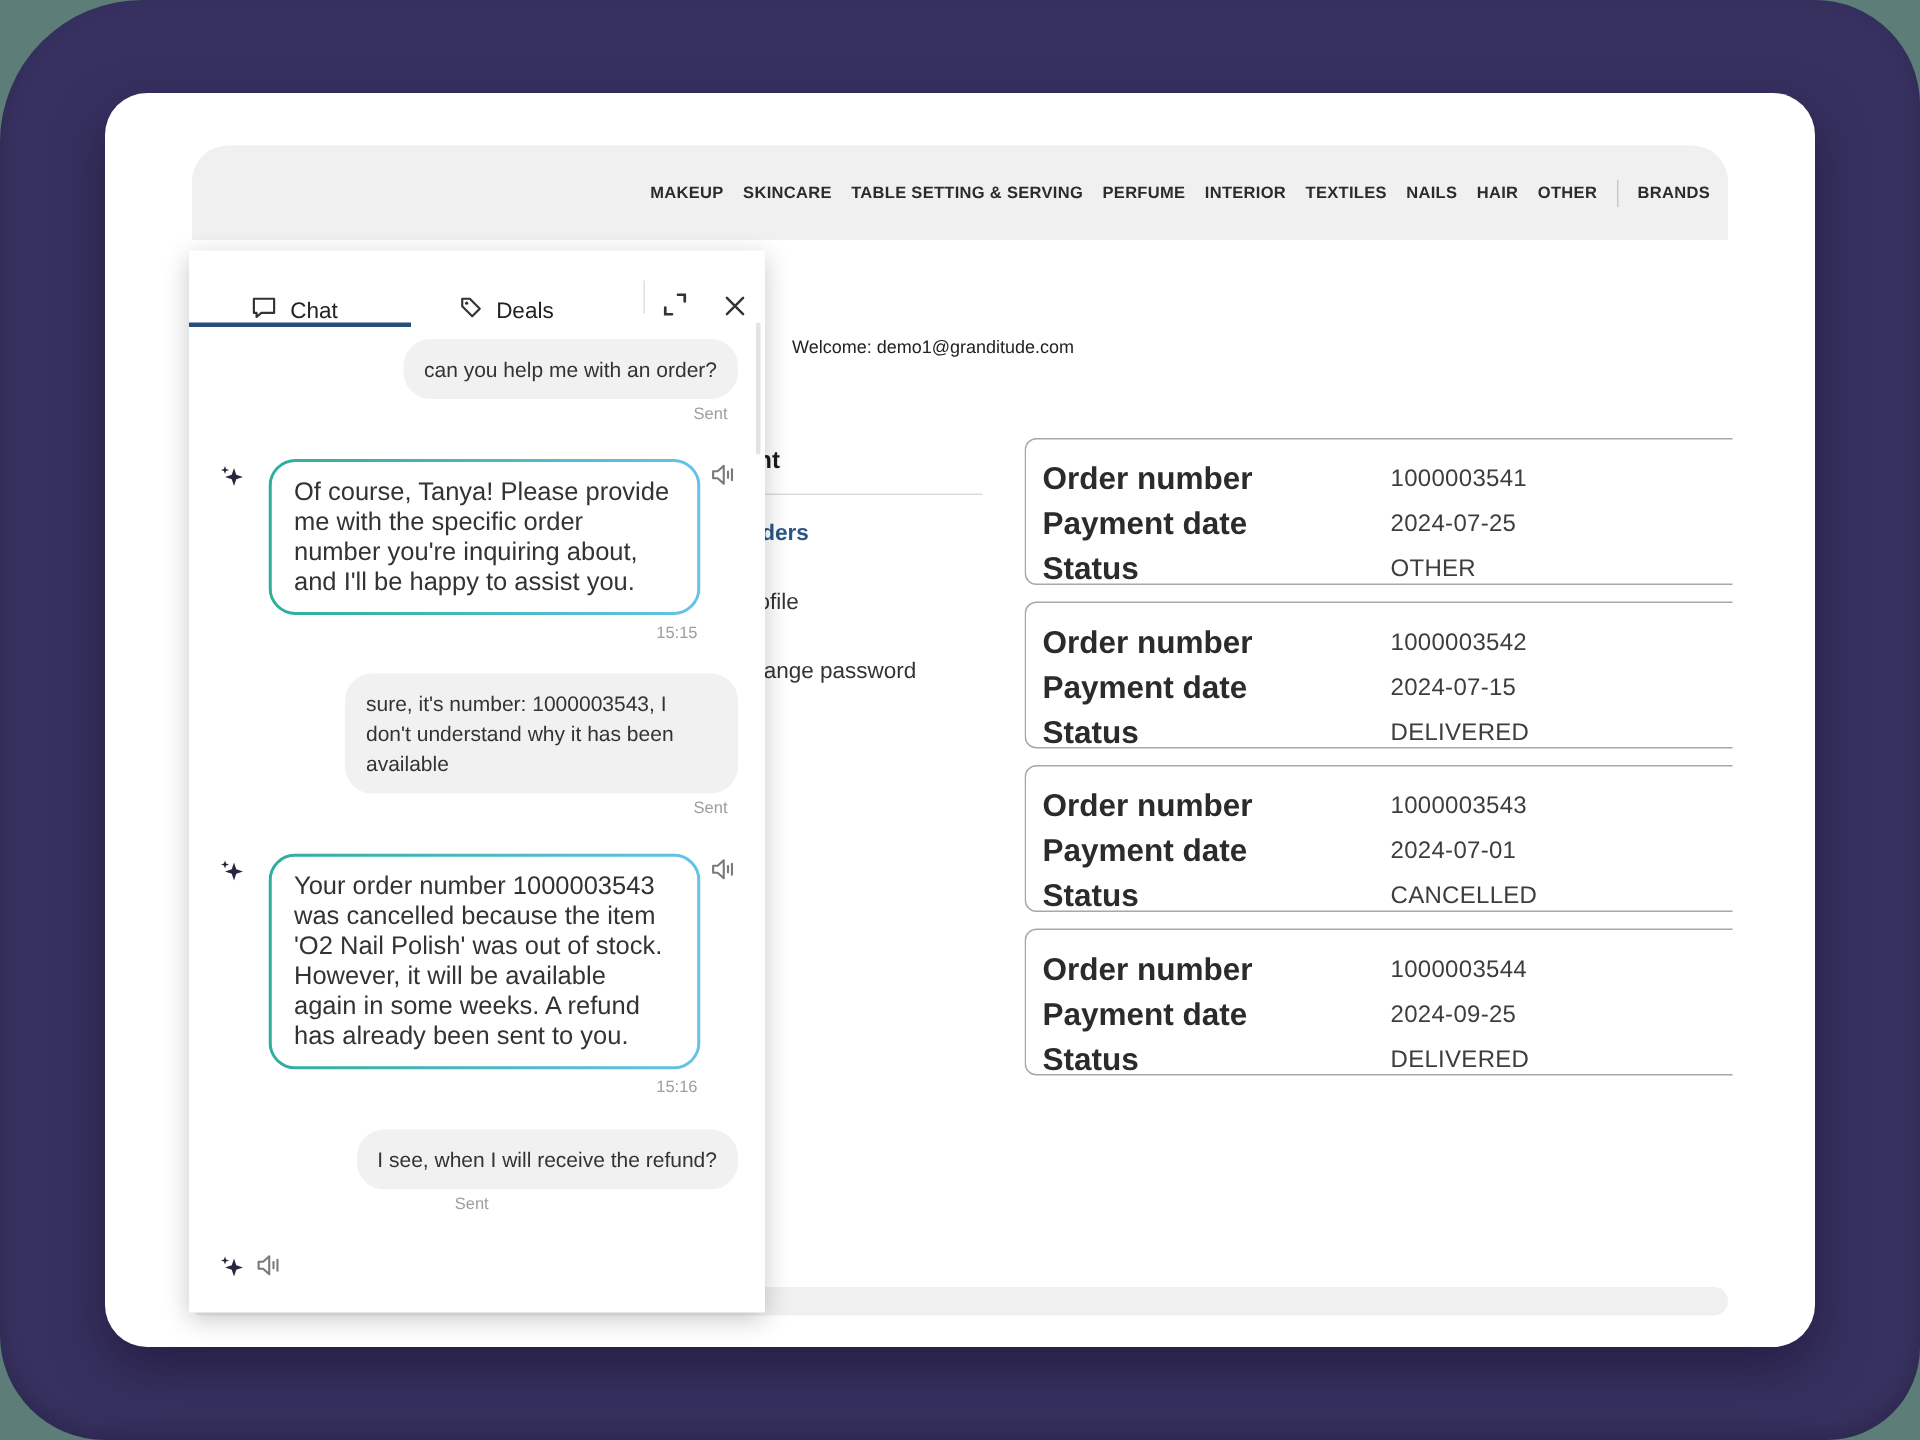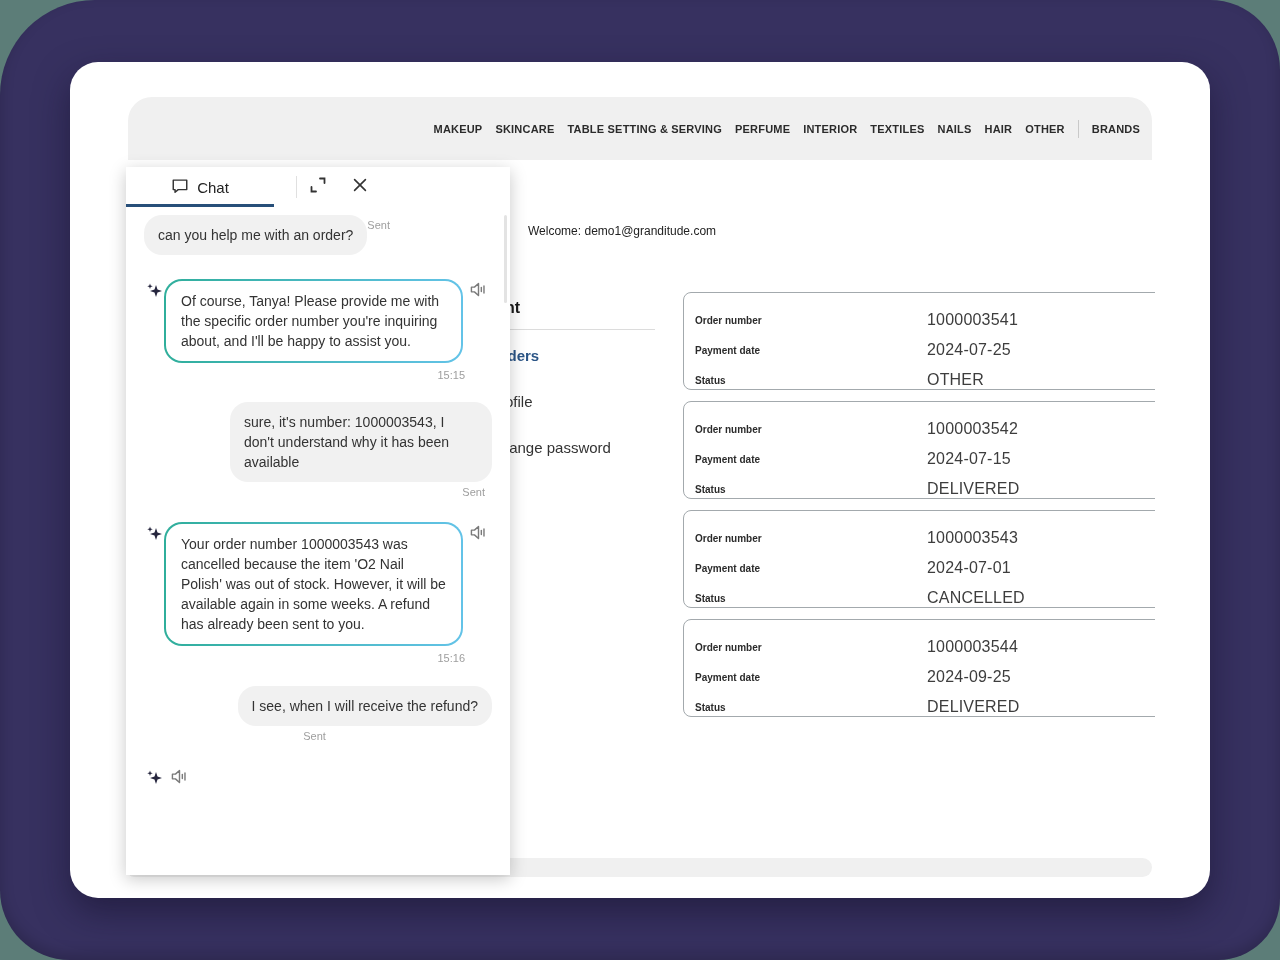--- a/index.html
+++ b/index.html
@@ -25,49 +25,49 @@
   .account-divider { position:absolute; left:362px; top:267px; width:223px; height:1px; background:#dcdcdc; }
   .menu-item { position:absolute; left:420px; font-size:15px; color:#333; cursor:pointer; line-height:20px; }
   .menu-item.active { color:#2b5586; font-weight:700; }
   #mi-orders { top:284px; } #mi-profile { top:330px; } #mi-password { top:376px; }
 
   
   .orders { position:absolute; left:613px; top:230px; width:472px; height:506px; overflow:hidden; }
   .order-card { width:502px; height:98px; border:1px solid #a3a9ad; border-radius:8px; margin-bottom:11px;
                 padding:12px 0 0 11px; background:#fff; cursor:pointer; }
   .order-row { height:30px; display:flex; align-items:center; }
-  .order-label { width:232px; font-size:10px; font-weight:600; color:#2b2b2b; }
+  .order-label { width:232px; font-size:21px; font-weight:600; color:#2b2b2b; }
   .order-value { font-size:16px; color:#3d3d3d; letter-spacing:.2px; }
 
   .footer-bar { position:absolute; left:58px; top:796px; width:1024px; height:19px; background:#f0f0f0;
                 border-radius:10px 16px 16px 10px; }
 
   
   .chat-widget { position:absolute; left:126px; top:167px; width:384px; height:708px; background:#fff;
                  box-shadow:0 4px 16px rgba(0,0,0,.22); overflow:hidden; }
-  .chat-header { height:40px; display:flex; align-items:center; position:relative; }
+  .chat-header { height:40px; display:flex; align-items:flex-end; position:relative;margin-top:11px; }
   .tab { width:148px; display:flex; align-items:center; justify-content:center; gap:8px;
          font-size:15px; color:#222; cursor:pointer; }
   .tab-underline { position:absolute; left:0; bottom:0; width:148px; height:3px; background:#274f79; }
   .header-sep { width:1px; height:22px; background:#e0e0e0; align-self:center; margin-left:22px; }
   .icon-btn { width:42px; display:flex; align-items:center; justify-content:center; cursor:pointer; }
 
   .chat-body { position:relative; height:668px; padding:8px 18px 0; display:flex; flex-direction:column; overflow:hidden; }
   .g2,.g4,.g6 { margin-top:24px; } .g3 { margin-top:21px; } .g5 { margin-top:22px; }
 
   .msg-user { align-self:flex-end; background:#f1f1f1; border-radius:18px; padding:10px 14px;
               font-size:14px; line-height:20px; color:#333; max-width:262px; }
   .meta { font-size:11px; color:#9e9e9e; text-align:right; }
   .user-meta { margin:4px 7px 0 0; }
   .bot-meta  { margin:6px 27px 0 0; }
 
   .bot-row { display:flex; align-items:flex-start; }
   .sparkle { width:20px; flex:none; margin-top:2px; }
   .bubble-bot { width:299px; border:2px solid transparent; border-radius:18px; padding:10px 15px;
-                font-size:14px; line-height:20px; color:#333; margin-left:0;
+                font-size:17px; line-height:20px; color:#333; margin-left:15px;
                 background:linear-gradient(#fff,#fff) padding-box,
                            linear-gradient(90deg,#2fae9b,#63c3e8) border-box; }
   .g6 .bubble-bot { min-height:122px; }
   .speaker { flex:none; margin:2px 0 0 6px; cursor:pointer; }
 
   .chat-scroll-thumb { position:absolute; right:3px; top:48px; width:3px; height:88px;
                        background:#e3e3e3; border-radius:2px; cursor:pointer; }
 </style>
 </head>
 <body>
@@ -161,37 +161,44 @@
 </div>
 
 <div class="chat-widget">
   <div class="chat-header">
     <div class="tab">
       <span><svg width="18" height="18" viewBox="0 0 20 20">
             <path d="M2.5 3.5h15v10.5h-9.5l-3.5 3v-3h-2z" fill="none" stroke="#333" stroke-width="1.6" stroke-linejoin="round"></path>
           </svg></span>
       <span>Chat</span>
     </div>
+    <div class="tab">
+      <span><svg width="18" height="18" viewBox="0 0 20 20">
+            <path d="M3.5 3.5h5.6l7.4 7.4-5.6 5.6-7.4-7.4z" fill="none" stroke="#333" stroke-width="1.6" stroke-linejoin="round"></path>
+            <circle cx="6.8" cy="6.8" r="1.2" fill="#333"></circle>
+          </svg></span>
+      <span>Deals</span>
+    </div>
     <span class="header-sep"></span>
     <div class="icon-btn">
       <span><svg width="20" height="20" viewBox="0 0 20 20" fill="none" stroke="#333" stroke-width="1.8" stroke-linecap="round">
             <path d="M12 3.5h4.5V8"></path>
             <path d="M8 16.5H3.5V12"></path>
           </svg></span>
     </div>
     <div class="icon-btn">
       <span><svg width="18" height="18" viewBox="0 0 20 20">
             <path d="M4 4 16 16 M16 4 4 16" stroke="#333" stroke-width="1.8" stroke-linecap="round"></path>
           </svg></span>
     </div>
     <div class="tab-underline"></div>
   </div>
 
   <div class="chat-body">
-      <div class="msg-group g1" style="display: flex; ">
+      <div class="msg-group g1" style="display: flex; flex-direction: column; ">
         <div class="msg-user">can you help me with an order?</div>
         <div class="meta user-meta">Sent</div>
       </div>
       <div class="msg-group g2">
         <div class="bot-row">
           <span class="sparkle"><svg width="20" height="20" viewBox="0 0 20 20" fill="#26263e">
               <path d="M12 4l1.5 4.5L18 10l-4.5 1.5L12 16l-1.5-4.5L6 10l4.5-1.5z"></path>
               <path d="M6 2.6l.7 2 2 .7-2 .7-.7 2-.7-2-2-.7 2-.7z"></path>
             </svg></span>
           <div class="bubble-bot">Of course, Tanya! Please provide me with the specific order number you're inquiring about, and I'll be happy to assist you.</div>

